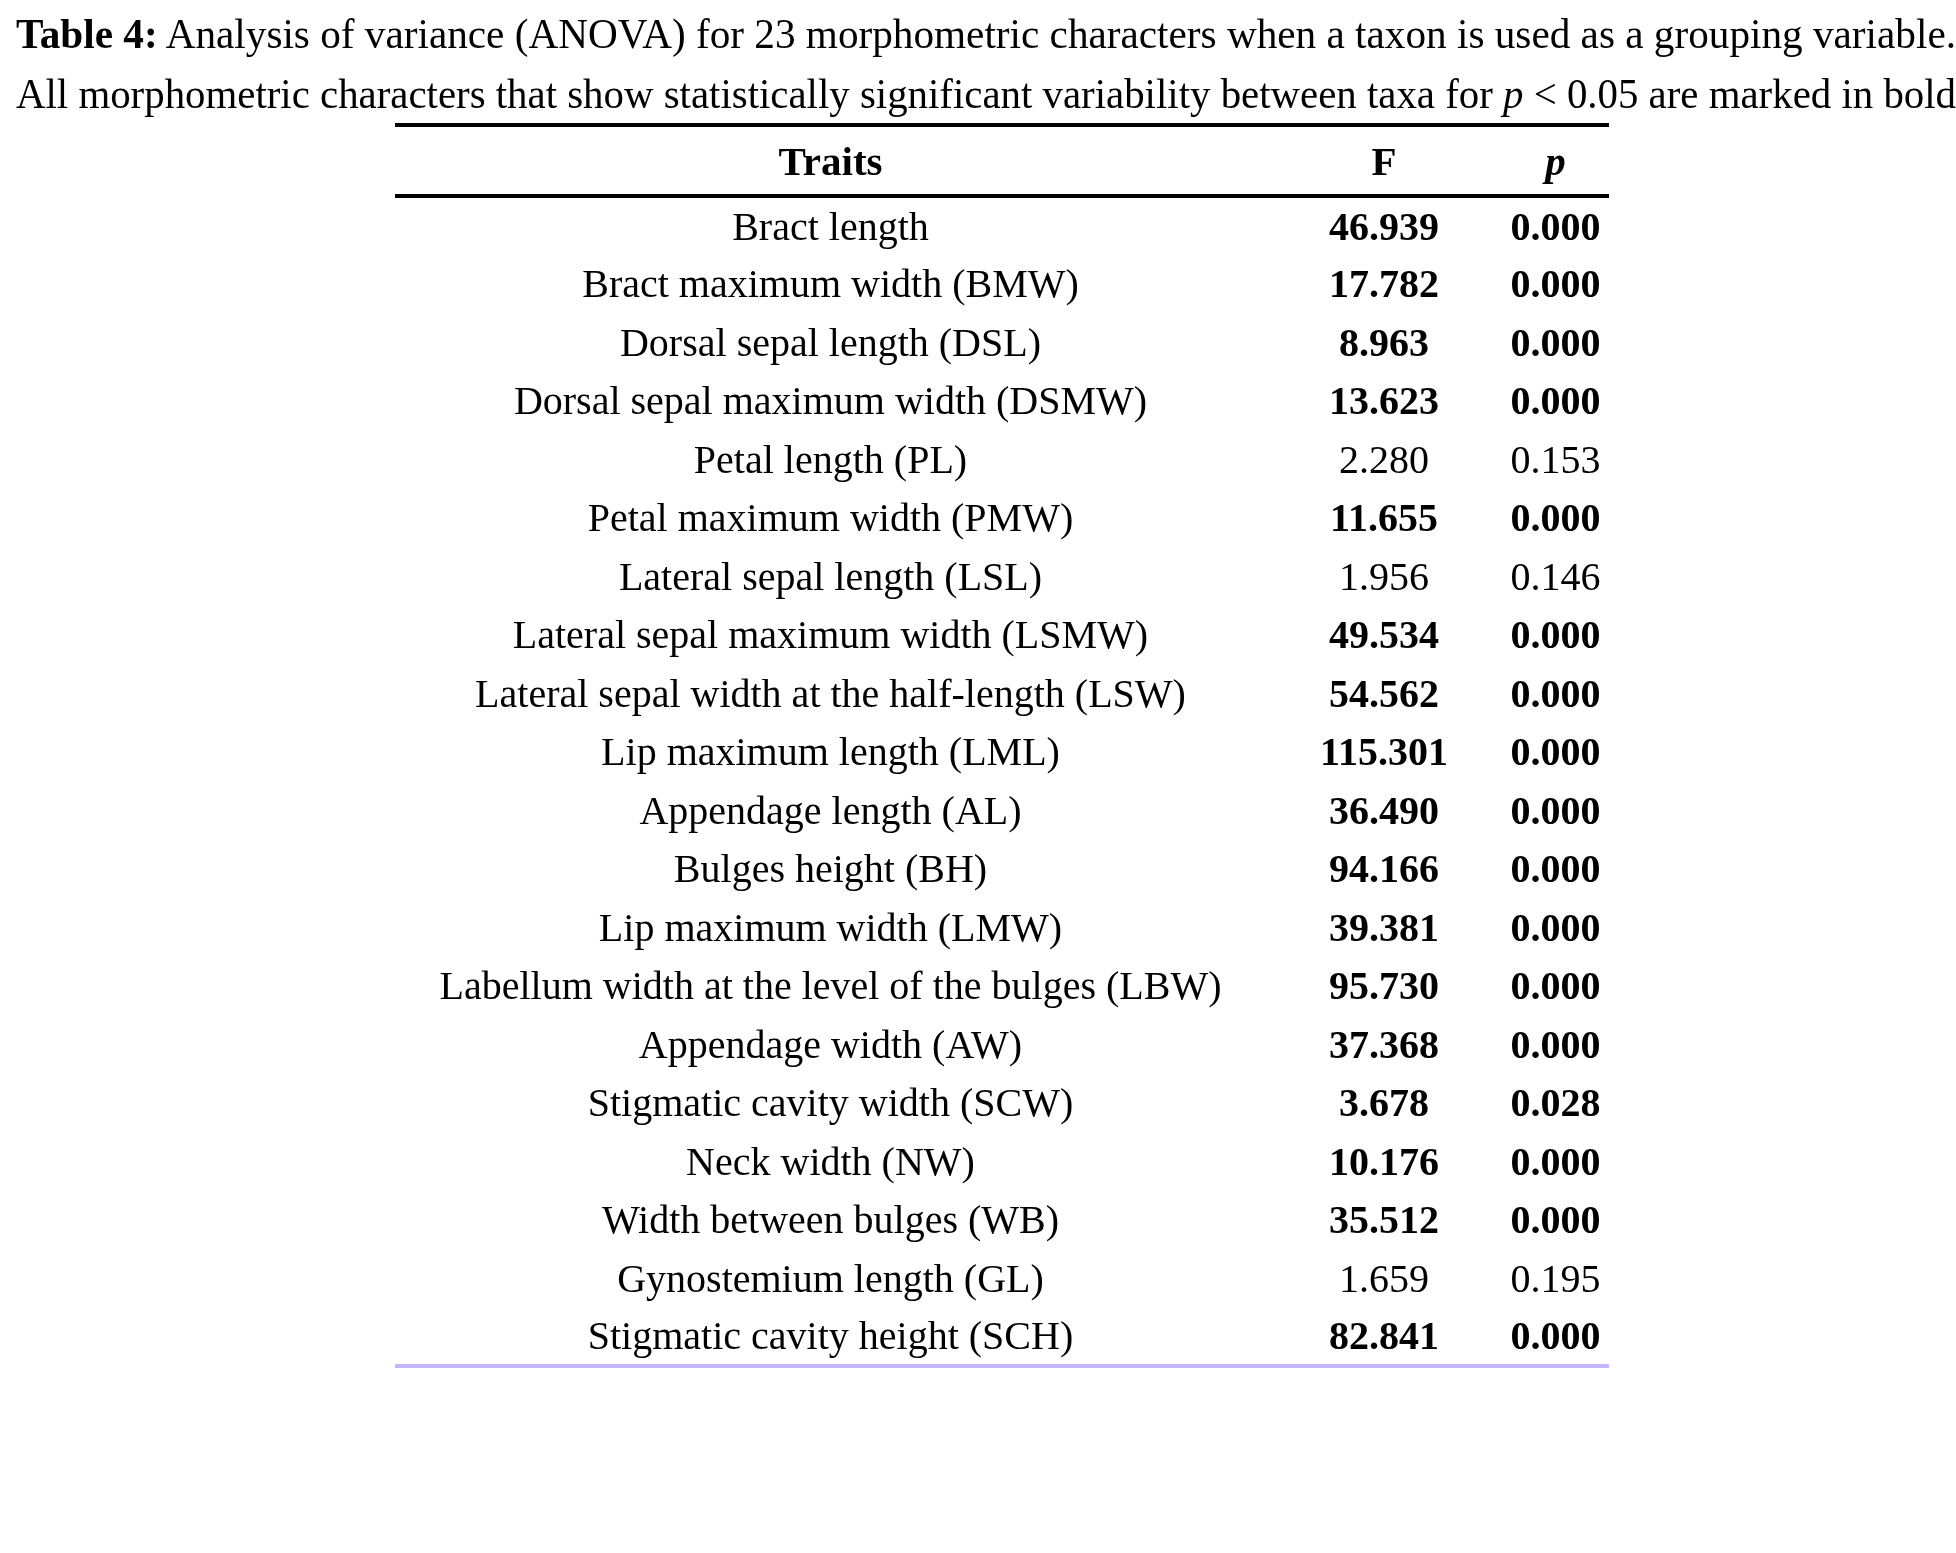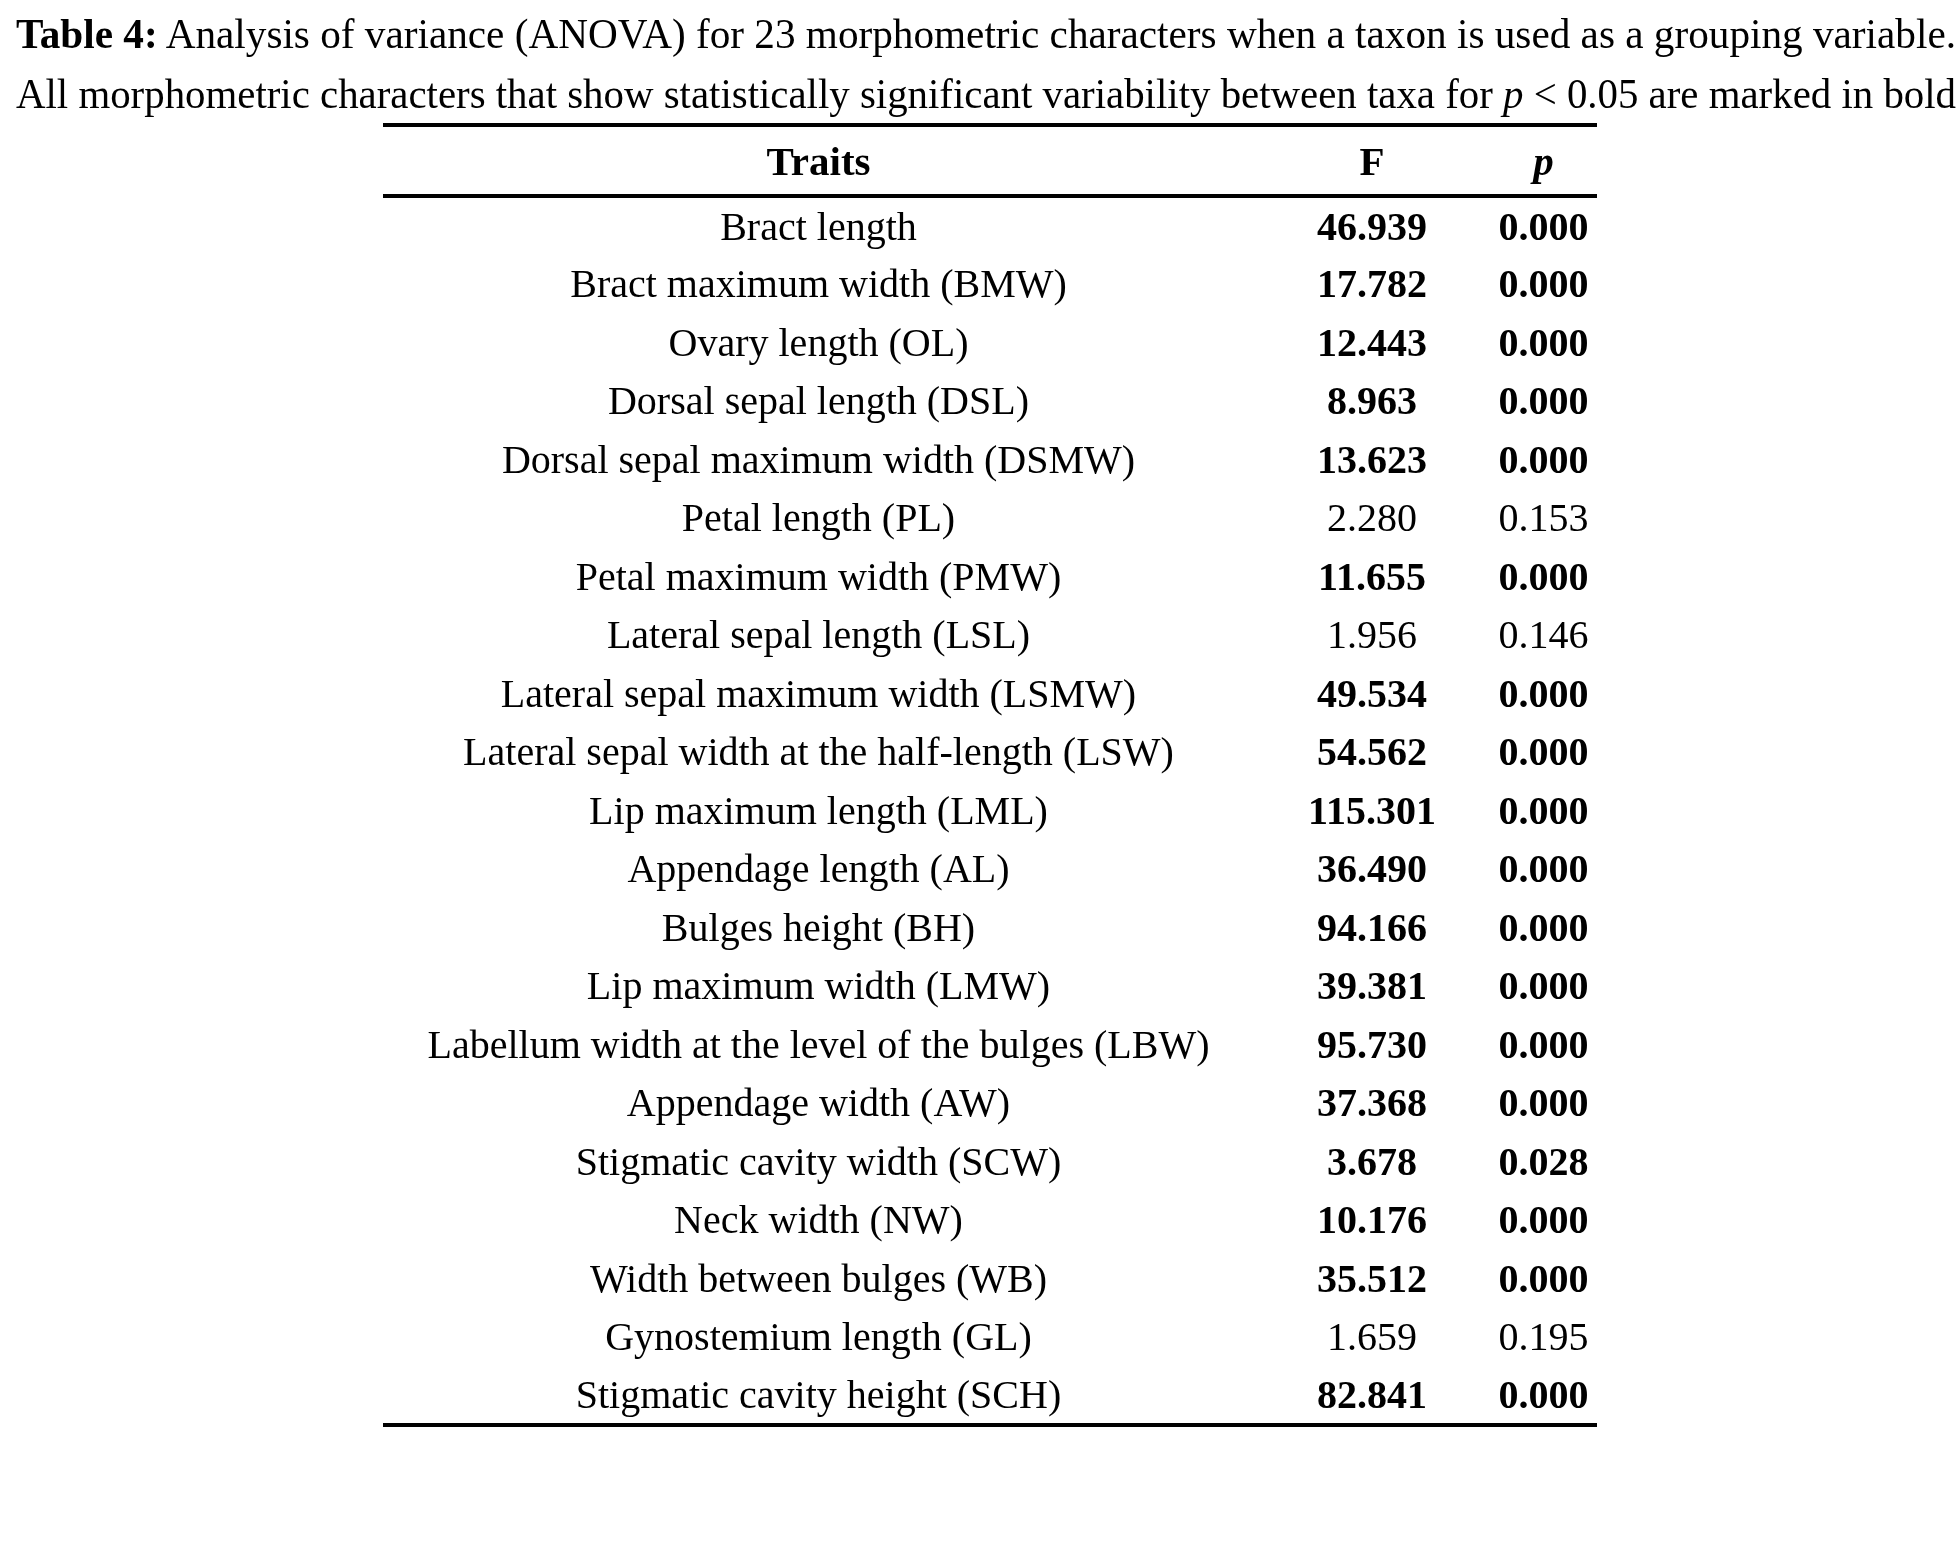--- a/index.html
+++ b/index.html
@@ -30,27 +30,27 @@
   svg.caption text {
     font-family: "Liberation Serif", "DejaVu Serif", serif;
     font-size: 42px;
     fill: #000000;
   }
   svg.caption tspan.bold { font-weight: bold; }
   svg.caption tspan.italic { font-style: italic; }
   
   table.anova {
     position: absolute;
-    left: 375px;
+    left: 387px;
     top: 123px;
     width: 1214px;
     border-collapse: collapse;
     table-layout: fixed;
     border-top: 4px solid #000000;
-    border-bottom: 4px solid #000000;
+    border-bottom: 4px solid #c4b5fd;
     font-size: 40px;
   }
   col.c-trait { width: 871px; }
   col.c-f     { width: 236px; }
   col.c-p     { width: 107px; }
   thead tr {
     height: 71px;
     border-bottom: 4px solid #000000;
   }
   th {
@@ -98,25 +98,20 @@
           <td class="trait">Bract length</td>
           <td class="num sig">46.939</td>
           <td class="num sig">0.000</td>
         </tr>
         <tr>
           <td class="trait">Bract maximum width (BMW)</td>
           <td class="num sig">17.782</td>
           <td class="num sig">0.000</td>
         </tr>
         <tr>
-          <td class="trait">Ovary length (OL)</td>
-          <td class="num sig">12.443</td>
-          <td class="num sig">0.000</td>
-        </tr>
-        <tr>
           <td class="trait">Dorsal sepal length (DSL)</td>
           <td class="num sig">8.963</td>
           <td class="num sig">0.000</td>
         </tr>
         <tr>
           <td class="trait">Dorsal sepal maximum width (DSMW)</td>
           <td class="num sig">13.623</td>
           <td class="num sig">0.000</td>
         </tr>
         <tr>

